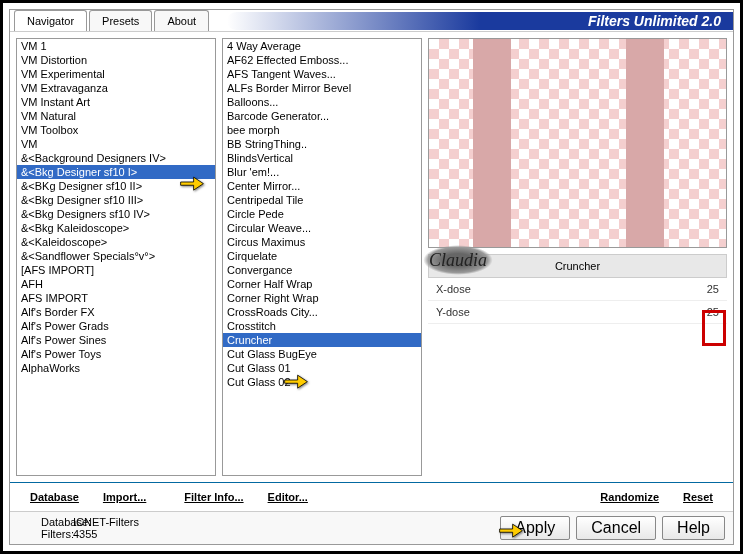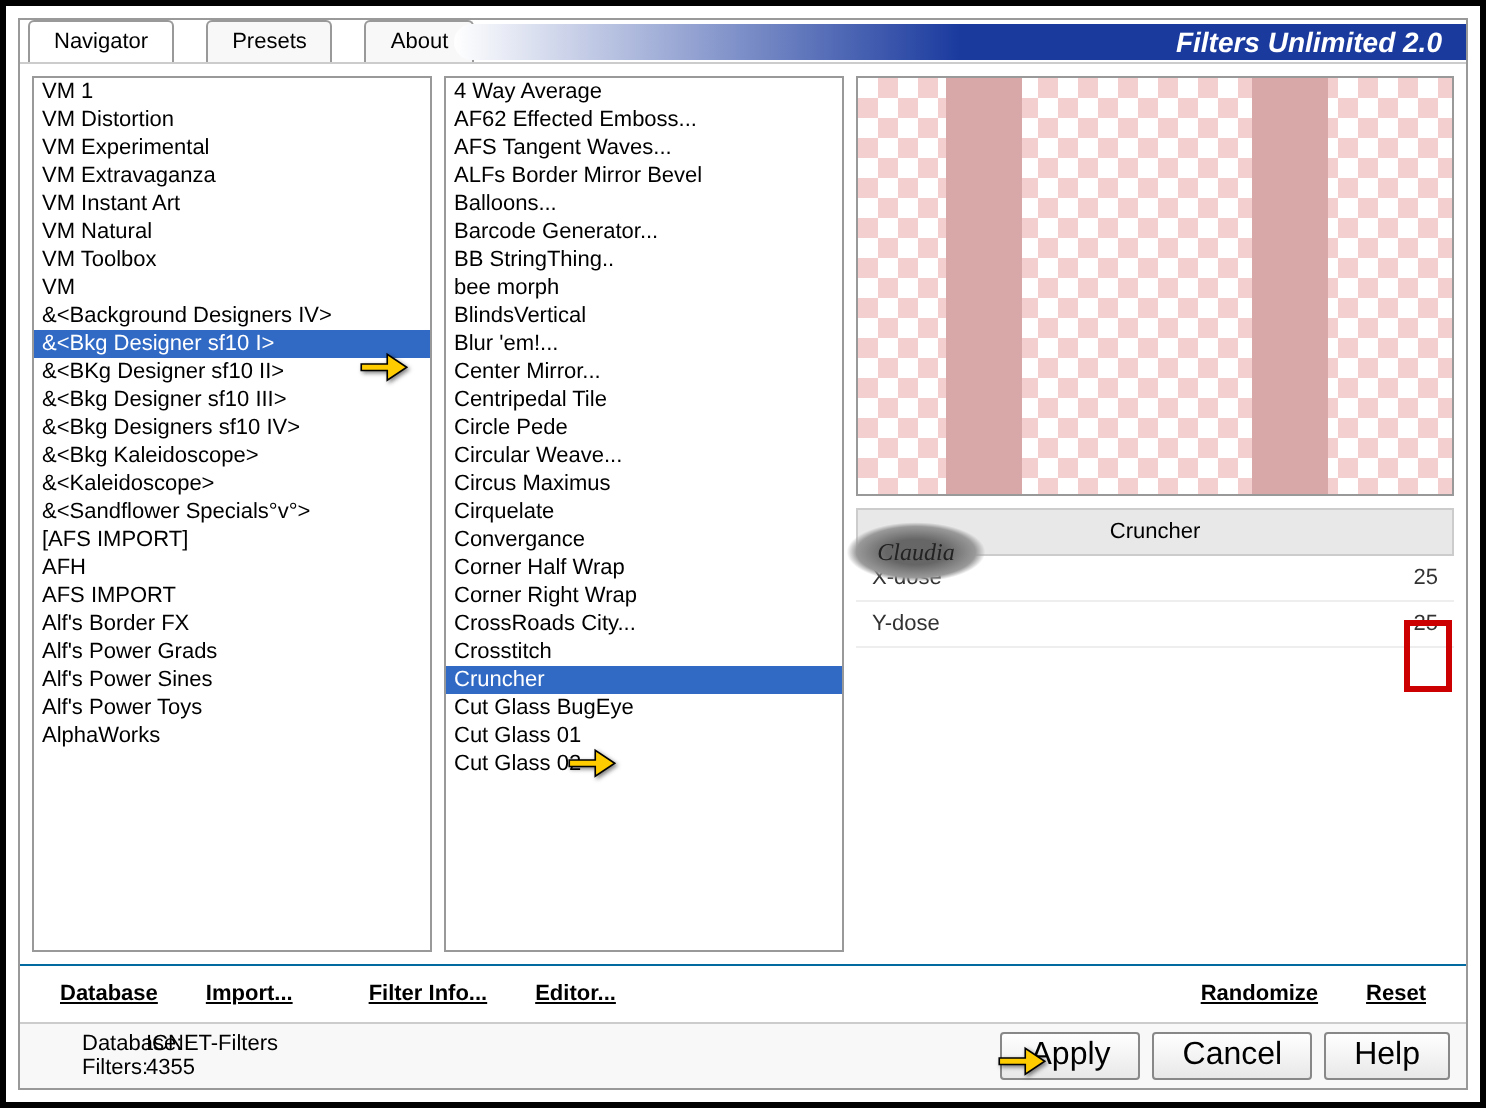--- a/index.html
+++ b/index.html
@@ -3,21 +3,21 @@
 <meta charset="utf-8">
 <style>
 * { box-sizing: border-box; margin: 0; padding: 0; }
 body { font-family: Tahoma, Arial, sans-serif; font-size: 11px; background: #fff; width: 743px; height: 554px; overflow: hidden; }
 .outer { border: 3px solid #000; width: 743px; height: 554px; background: #fff; position: relative; }
 .inner { margin: 6px; border: 1px solid #999; background: #fff; height: calc(100% - 12px); display: flex; flex-direction: column; }
 .title-bar { display: flex; justify-content: flex-end; align-items: center; height: 22px; border-bottom: 1px solid #ccc; position: relative; }
 .title-swoosh { position: absolute; left: 30%; right: 0; top: 2px; height: 18px; background: linear-gradient(to right, #fff 0%, #1a3a9e 50%, #1a3a9e 100%); border-radius: 10px 0 0 10px; display: flex; justify-content: flex-end; align-items: center; padding-right: 12px; }
 .title-text { color: #fff; font-style: italic; font-weight: bold; font-size: 14px; }
 .tabs { display: flex; position: absolute; left: 4px; top: 0; }
-.tab { padding: 4px 12px; border: 1px solid #999; border-bottom: none; background: #f8f8f8; border-radius: 3px 3px 0 0; margin-right: 16px; cursor: default; }
+.tab { padding: 4px 12px; border: 1px solid #999; border-bottom: none; background: #f8f8f8; border-radius: 3px 3px 0 0; margin-right: 2px; cursor: default; }
 .tab.active { background: #fff; position: relative; z-index: 2; }
 .main-area { flex: 1; display: flex; padding: 6px; gap: 6px; }
 .col1, .col2 { width: 200px; display: flex; flex-direction: column; }
 .listbox { flex: 1; border: 1px solid #999; background: #fff; overflow-y: scroll; position: relative; }
 .listbox::-webkit-scrollbar { width: 16px; }
 .listbox::-webkit-scrollbar-track { background: #eee; border: 1px solid #ccc; }
 .listbox::-webkit-scrollbar-thumb { background: #ccc; border: 1px solid #999; }
 .listitem { padding: 1px 4px; white-space: nowrap; cursor: default; }
 .listitem.selected { background: #316ac5; color: #fff; }
 .col3 { flex: 1; display: flex; flex-direction: column; }
@@ -32,21 +32,21 @@
 .button-row { display: flex; padding: 4px 8px; align-items: center; border-top: 1px solid #0369a1; }
 .linkbtn { font-weight: bold; text-decoration: underline; cursor: pointer; padding: 4px 12px; }
 .spacer { flex: 1; }
 .status-row { display: flex; padding: 4px 8px; align-items: center; border-top: 1px solid #ccc; background: #f8f8f8; }
 .status-left { flex: 1; }
 .status-left div { display: flex; }
 .status-label { width: 55px; padding-left: 23px; }
 .btn { padding: 2px 14px; border: 1px solid #888; background: linear-gradient(#fff,#e8e8e8); margin-left: 6px; cursor: pointer; border-radius: 2px; font-size: 16px; }
 .pointer-hand { position: absolute; width: 26px; height: 22px; z-index: 10; }
 .pointer-hand svg { width: 100%; height: 100%; filter: drop-shadow(1px 1px 1px rgba(0,0,0,0.5)); }
-.claudia { position: absolute; left: 420px; top: 258px; width: 70px; height: 30px; background: radial-gradient(ellipse, #666 30%, #999 60%, transparent 70%); font-family: cursive; font-style: italic; color: #222; font-size: 12px; display: flex; align-items: center; justify-content: center; z-index: 5; border-radius: 50%; }
+.claudia { position: absolute; left: 420px; top: 242px; width: 70px; height: 30px; background: radial-gradient(ellipse, #666 30%, #999 60%, transparent 70%); font-family: cursive; font-style: italic; color: #222; font-size: 18px; display: flex; align-items: center; justify-content: center; z-index: 5; border-radius: 50%; }
 .red-outline { position: absolute; right: 14px; top: 307px; width: 24px; height: 36px; border: 3px solid #c00; z-index: 4; }
 </style>
 </head>
 <body>
 
 <div class="outer">
 <div class="inner">
 
 <div class="title-bar">
   <div class="tabs">
@@ -89,22 +89,22 @@
           </div>
   </div>
   <div class="col2">
     <div class="listbox" id="list2">
             <div class="listitem">4 Way Average</div>
             <div class="listitem">AF62 Effected Emboss...</div>
             <div class="listitem">AFS Tangent Waves...</div>
             <div class="listitem">ALFs Border Mirror Bevel</div>
             <div class="listitem">Balloons...</div>
             <div class="listitem">Barcode Generator...</div>
+            <div class="listitem">bee morph</div>
             <div class="listitem">BB StringThing..</div>
-            <div class="listitem">bee morph</div>
             <div class="listitem">BlindsVertical</div>
             <div class="listitem">Blur 'em!...</div>
             <div class="listitem">Center Mirror...</div>
             <div class="listitem">Centripedal Tile</div>
             <div class="listitem">Circle Pede</div>
             <div class="listitem">Circular Weave...</div>
             <div class="listitem">Circus Maximus</div>
             <div class="listitem">Cirquelate</div>
             <div class="listitem">Convergance</div>
             <div class="listitem">Corner Half Wrap</div>

